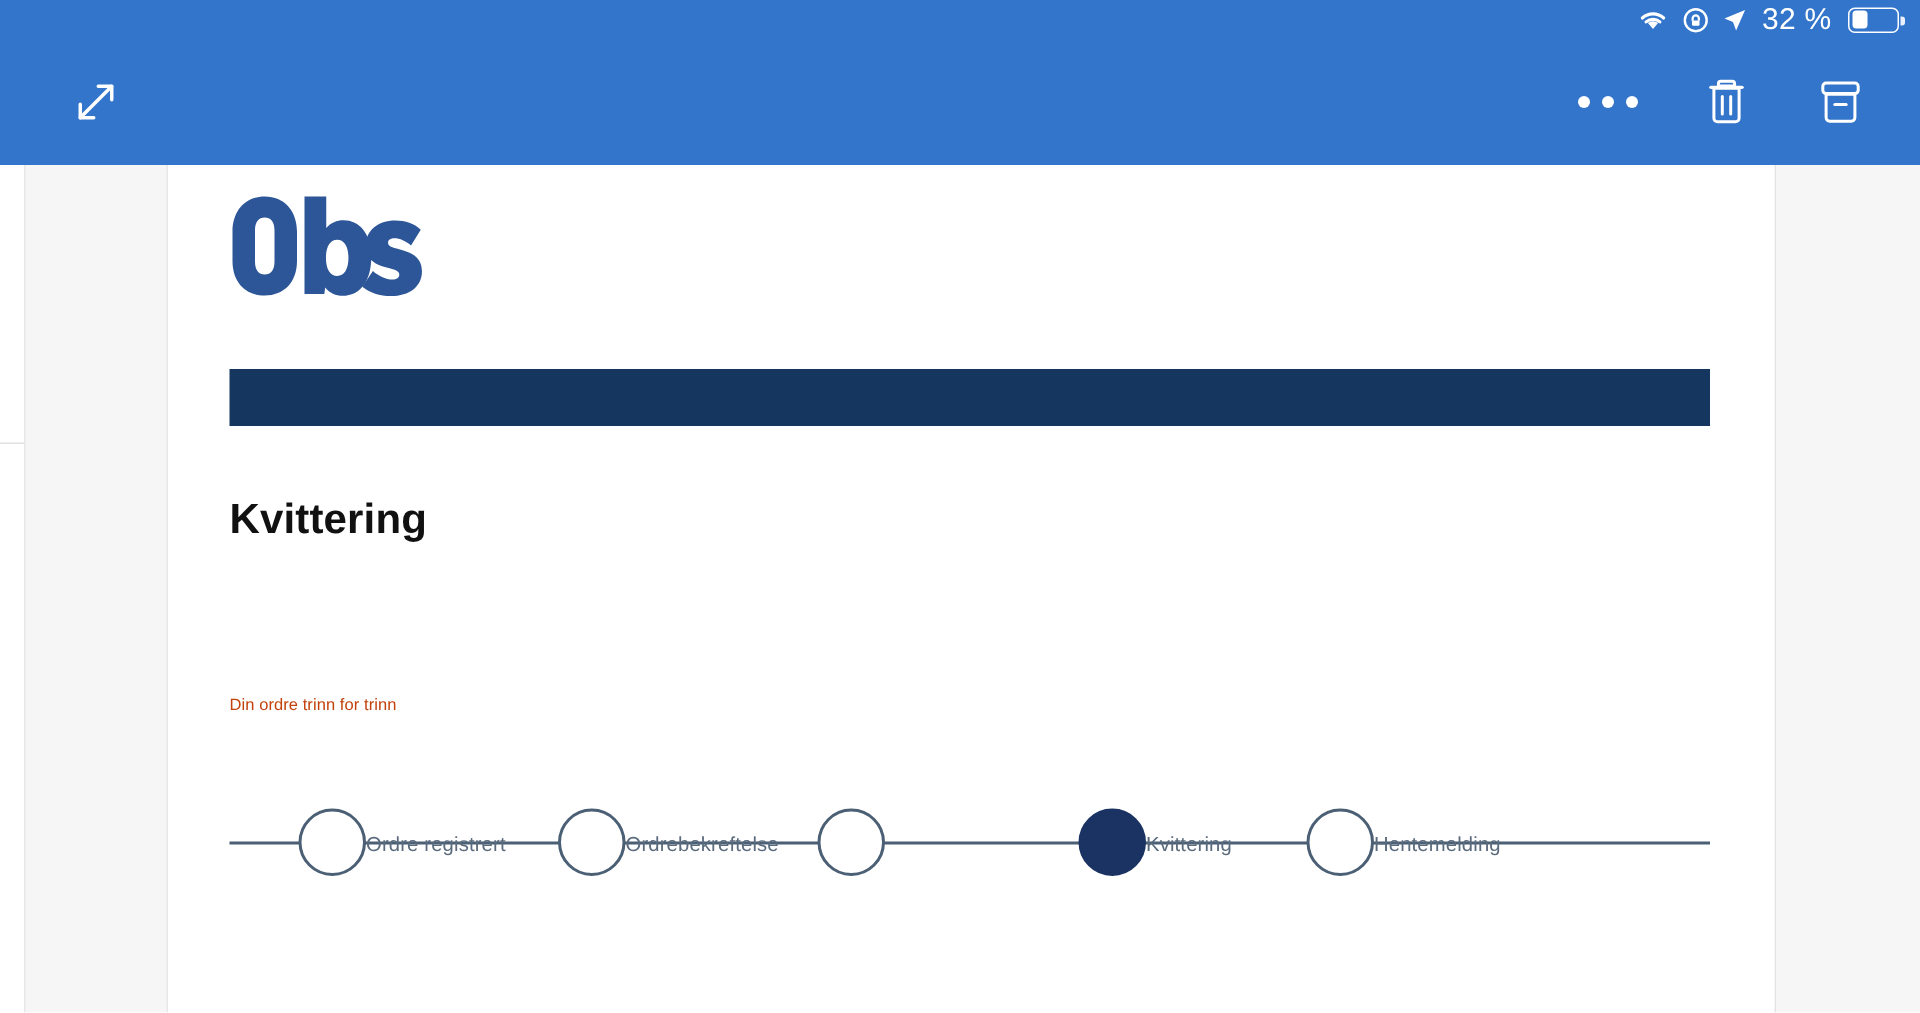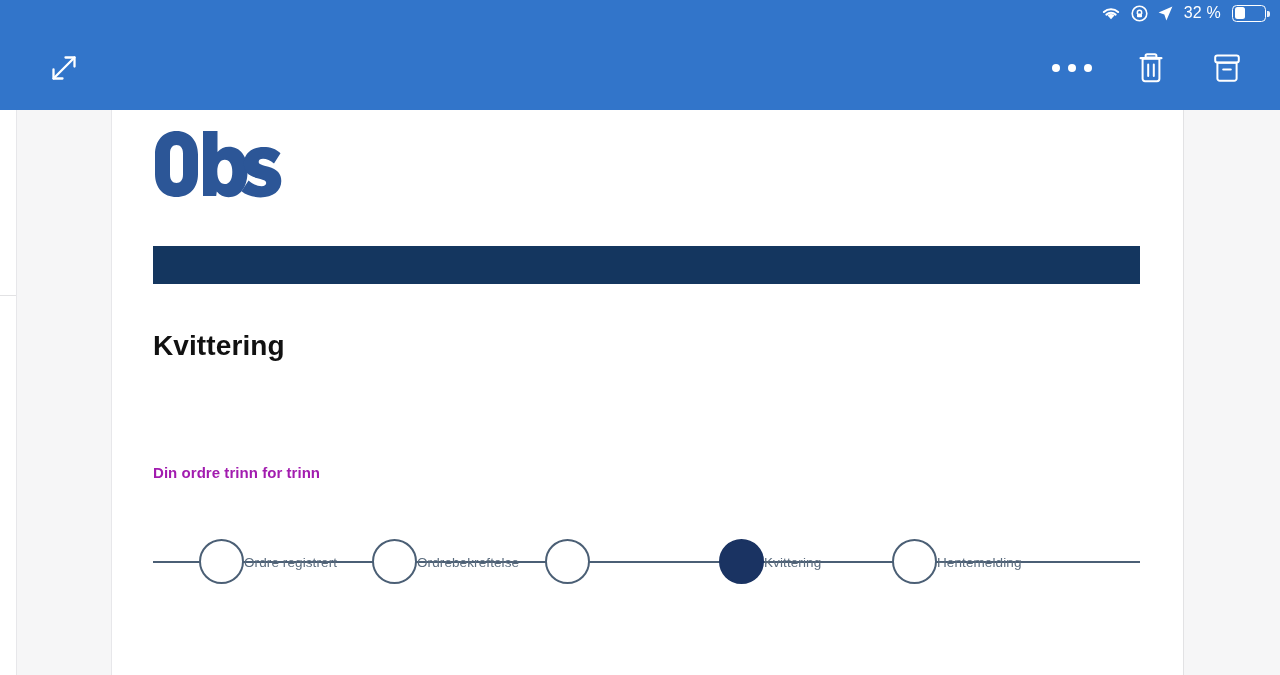--- a/index.html
+++ b/index.html
@@ -72,21 +72,21 @@
     box-sizing: border-box;
   }
   .status-icons {
     display: flex;
     align-items: center;
     gap: 9px;
   }
   .status-icons svg { display: block; }
   .battery-pct {
     color: #ffffff;
-    font-size: 16px;
+    font-size: 20px;
     letter-spacing: 0.2px;
     font-family: "Liberation Sans", sans-serif;
     margin: 0 2px 0 1px;
   }
   .battery {
     position: relative;
     width: 34px;
     height: 17px;
     border: 1.6px solid #ffffff;
     border-radius: 4.5px;
@@ -169,23 +169,23 @@
     top: 330px;
     font-size: 28px;
     font-weight: bold;
     color: #111111;
     letter-spacing: 0.1px;
   }
   .doc-subtitle {
     position: absolute;
     left: 153px;
     top: 464px;
-    font-size: 15px;
-    font-weight: bold;
-    color: #a21caf;
+    font-size: 11px;
+    font-weight: normal;
+    color: #c2410c;
     letter-spacing: 0.05px;
   }
 
   
   .stepper {
     position: absolute;
     left: 153px;
     top: 533px;
     width: 987px;
     height: 110px;
@@ -354,20 +354,20 @@
 
     <div class="step" style="left:492px">
       <div class="step-node"></div>
     </div>
 
     <div class="step active" style="left:666px">
       <div class="step-node"></div>
       <div class="step-label">Kvittering</div>
     </div>
 
-    <div class="step" style="left:839px">
+    <div class="step" style="left:818px">
       <div class="step-node"></div>
       <div class="step-label">Hentemelding</div>
     </div>
 
   </div>
 
 </div>
 
 </body></html>

